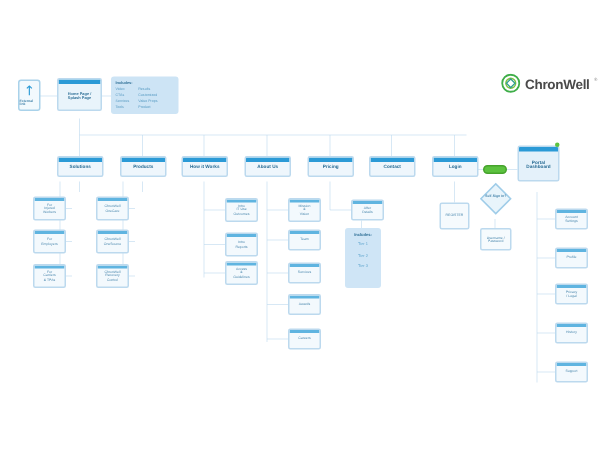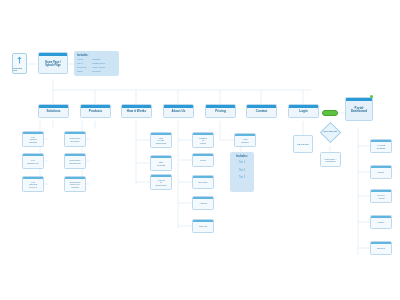--- a/index.html
+++ b/index.html
@@ -153,20 +153,29 @@
       </div>
       <div class="col">
         <span class="it">Results</span>
         <span class="it">Customized</span>
         <span class="it">Value Props</span>
         <span class="it">Product</span>
       </div>
     </div>
   </div>
 
+  <div class="logo" style="left:334px;top:49px;">
+    <svg class="mark" viewBox="0 0 32 32">
+      <circle cx="16" cy="16" r="14" fill="none" stroke="#3fae49" stroke-width="3"></circle>
+      <circle cx="16" cy="16" r="8" fill="none" stroke="#7fc242" stroke-width="2.5"></circle>
+      <path d="M9 16 L16 9 L23 16 L16 23 Z" fill="none" stroke="#2f9e8f" stroke-width="2"></path>
+    </svg>
+    <span class="name">ChronWell</span>
+    <span class="tm">®</span>
+  </div>
 
   <div class="node top" style="left:38px;top:104px;width:31px;height:14px;">
     <span class="bar"></span>
     <span class="lbl" style="white-space:pre-line;">Solutions</span>
   </div>
   <div class="node top" style="left:80px;top:104px;width:31px;height:14px;">
     <span class="bar"></span>
     <span class="lbl" style="white-space:pre-line;">Products</span>
   </div>
   <div class="node top" style="left:121px;top:104px;width:31px;height:14px;">

